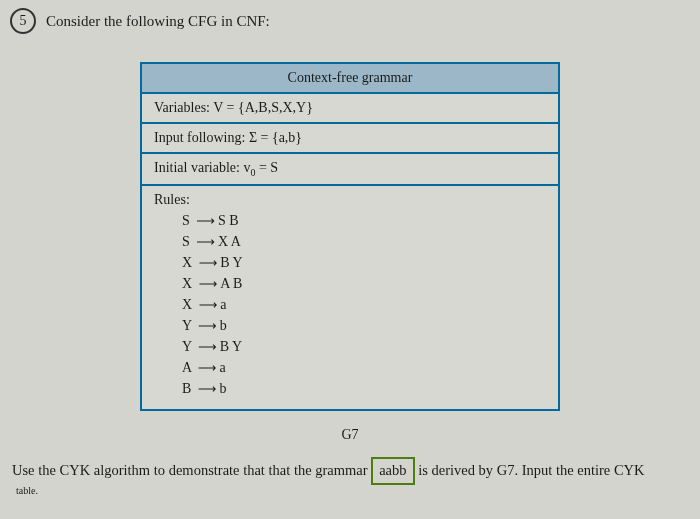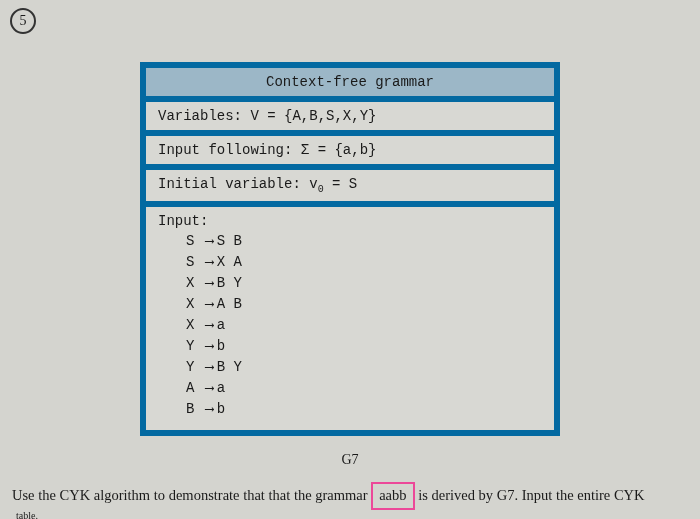--- a/index.html
+++ b/index.html
@@ -36,25 +36,24 @@
     .question-text {
       font-size: 15px;
     }
     .grammar-table {
       margin: 28px auto 0 auto;
       width: 420px;
       border-collapse: collapse;
       background: #d8d8d3;
     }
     .grammar-table td, .grammar-table th {
-      border: 6px solid #0369a1;
+      border: 2px solid #0369a1;
       padding: 6px 12px;
       font-size: 14px;
       text-align: left;
-      font-family: Liberation Mono, monospace;
     }
     .grammar-header {
       background: #9cb7c7;
       text-align: center !important;
       font-weight: normal;
       font-size: 15px;
     }
     .rules-cell {
       padding: 6px 12px 10px 12px !important;
     }
@@ -80,57 +79,58 @@
       margin-top: 16px;
       font-size: 14px;
     }
     .instruction {
       font-size: 14.5px;
       margin-top: 14px;
       padding: 0 12px;
       line-height: 1.5;
     }
     .boxed {
-      border: 2px solid #ec4899;
+      border: 2px solid #4d7c0f;
       padding: 1px 6px;
       display: inline-block;
     }
     .table-hint {
       font-size: 10px;
       padding-left: 16px;
     }
   </style>
 </head>
 <body>
 
 <div class="question-header">
   <div class="question-number">
     <span>5</span>
   </div>
+  <div class="question-text">Consider the following CFG in CNF:</div>
 </div>
 
 <table class="grammar-table">
   <tbody>
       <tr>
     <th class="grammar-header">Context-free grammar</th>
   </tr>
   <tr>
     <td>Variables: V = {A,B,S,X,Y}</td>
   </tr>
   <tr>
     <td>Input following: Σ = {a,b}</td>
   </tr>
   <tr>
     <td>
       <span>Initial variable: v</span><span class="sub">0</span><span> = S</span>
     </td>
   </tr>
   <tr>
     <td class="rules-cell">
-      <div class="rules-label">Input:</div>
+      <div class="rules-label">Rules:</div>
       <div id="rules-list">
             <div class="rule-line">S <span class="arrow">⟶</span>S B</div>
             <div class="rule-line">S <span class="arrow">⟶</span>X A</div>
             <div class="rule-line">X <span class="arrow">⟶</span>B Y</div>
             <div class="rule-line">X <span class="arrow">⟶</span>A B</div>
             <div class="rule-line">X <span class="arrow">⟶</span>a</div>
             <div class="rule-line">Y <span class="arrow">⟶</span>b</div>
             <div class="rule-line">Y <span class="arrow">⟶</span>B Y</div>
             <div class="rule-line">A <span class="arrow">⟶</span>a</div>
             <div class="rule-line">B <span class="arrow">⟶</span>b</div>

